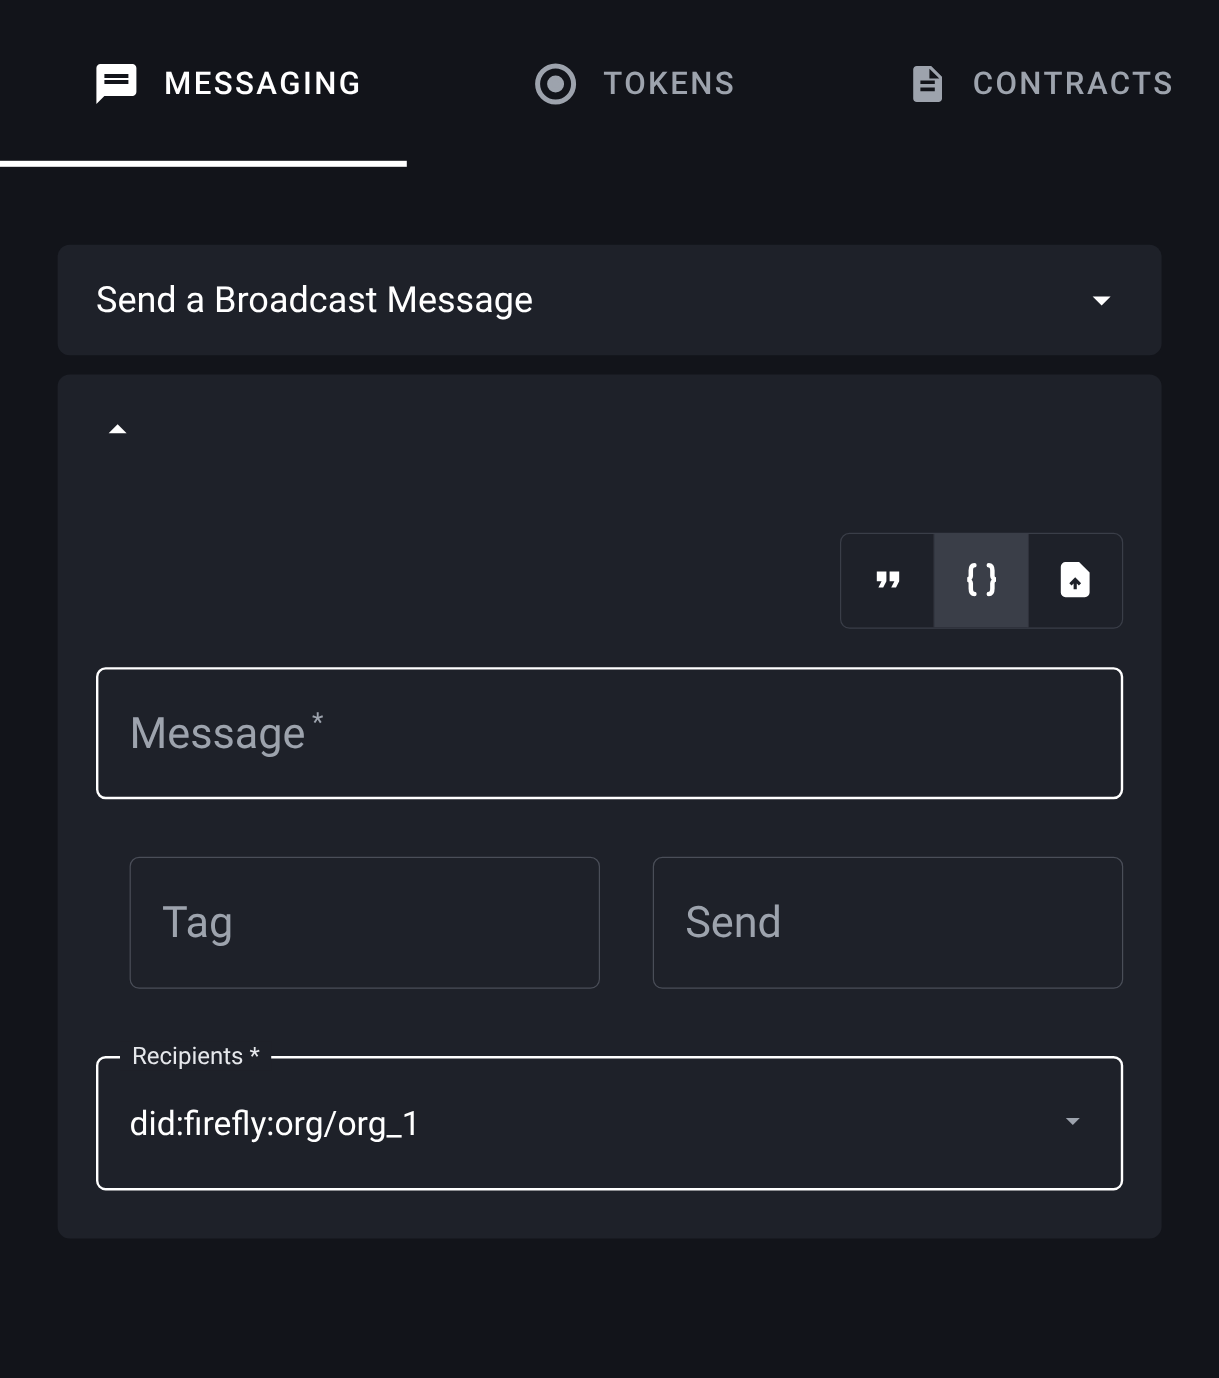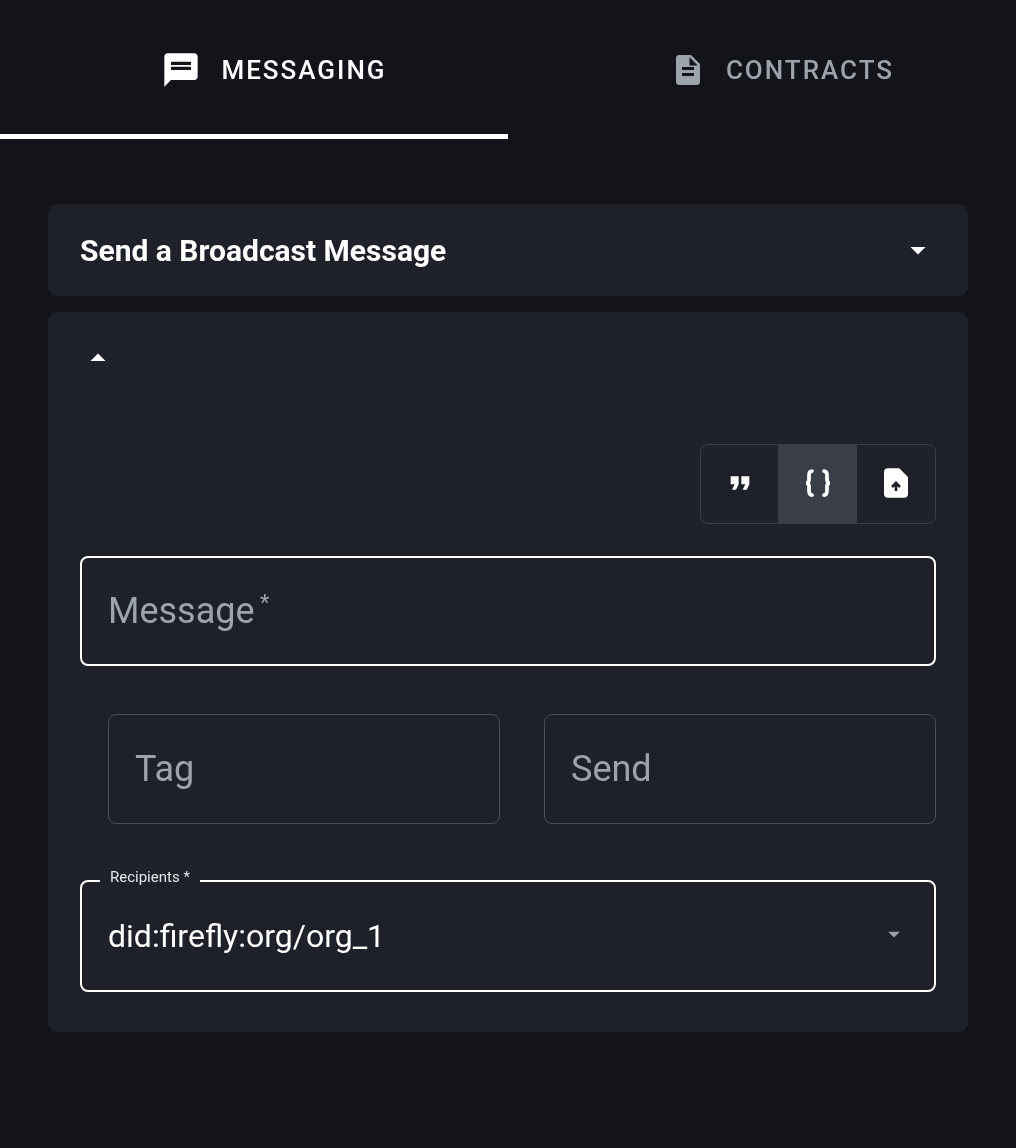--- a/index.html
+++ b/index.html
@@ -67,21 +67,21 @@
       padding: 28px 32px;
       cursor: pointer;
     }
     .panel-header-text {
       display: flex;
       flex-direction: column;
       gap: 8px;
     }
     .panel-title {
       font-size: 30px;
-      font-weight: 700;
+      font-weight: 400;
       color: #fff;
     }
     .panel-subtitle {
       font-size: 26px;
       color: #9da3ad;
       font-weight: 400;
     }
     .chevron {
       display: flex;
       color: #fff;
@@ -160,46 +160,55 @@
       align-items: center;
       padding: 0 26px;
       cursor: pointer;
     }
     .select-label {
       position: absolute;
       top: -14px;
       left: 18px;
       background: #1e2129;
       padding: 0 10px;
-      font-size: 15px;
+      font-size: 20px;
       color: #e5e7eb;
     }
     .select-label::after {
       content: " *";
     }
     .select-value {
-      font-size: 32px;
+      font-size: 28px;
       color: #fff;
       flex: 1;
     }
     .select-arrow {
       color: #9da3ad;
     }
   </style>
 </head>
 <body>
 
 <div class="tabs">
   <div class="tab active">
     <span class="tab-icon">
       <svg width="40" height="40" viewBox="0 0 24 24" fill="currentColor">
         <path d="M20 2H4c-1.1 0-2 .9-2 2v18l4-4h14c1.1 0 2-.9 2-2V4c0-1.1-.9-2-2-2zm-2 10H6v-2h12v2zm0-3H6V7h12v2z"></path>
       </svg>
     </span>
     <span>MESSAGING</span>
+  </div>
+  <div class="tab">
+    <span class="tab-icon">
+      <svg width="40" height="40" viewBox="0 0 24 24" fill="none" stroke="currentColor" stroke-width="2.5">
+        <circle cx="12" cy="12" r="9"></circle>
+        <circle cx="12" cy="12" r="3" fill="currentColor"></circle>
+      </svg>
+    </span>
+    <span>TOKENS</span>
   </div>
   <div class="tab">
     <span class="tab-icon">
       <svg width="36" height="36" viewBox="0 0 24 24" fill="currentColor">
         <path d="M14 2H6c-1.1 0-2 .9-2 2v16c0 1.1.9 2 2 2h12c1.1 0 2-.9 2-2V8l-6-6zm2 14H8v-2h8v2zm0-4H8v-2h8v2zm-3-5V3.5L18.5 9H13z"></path>
       </svg>
     </span>
     <span>CONTRACTS</span>
   </div>
 </div>

